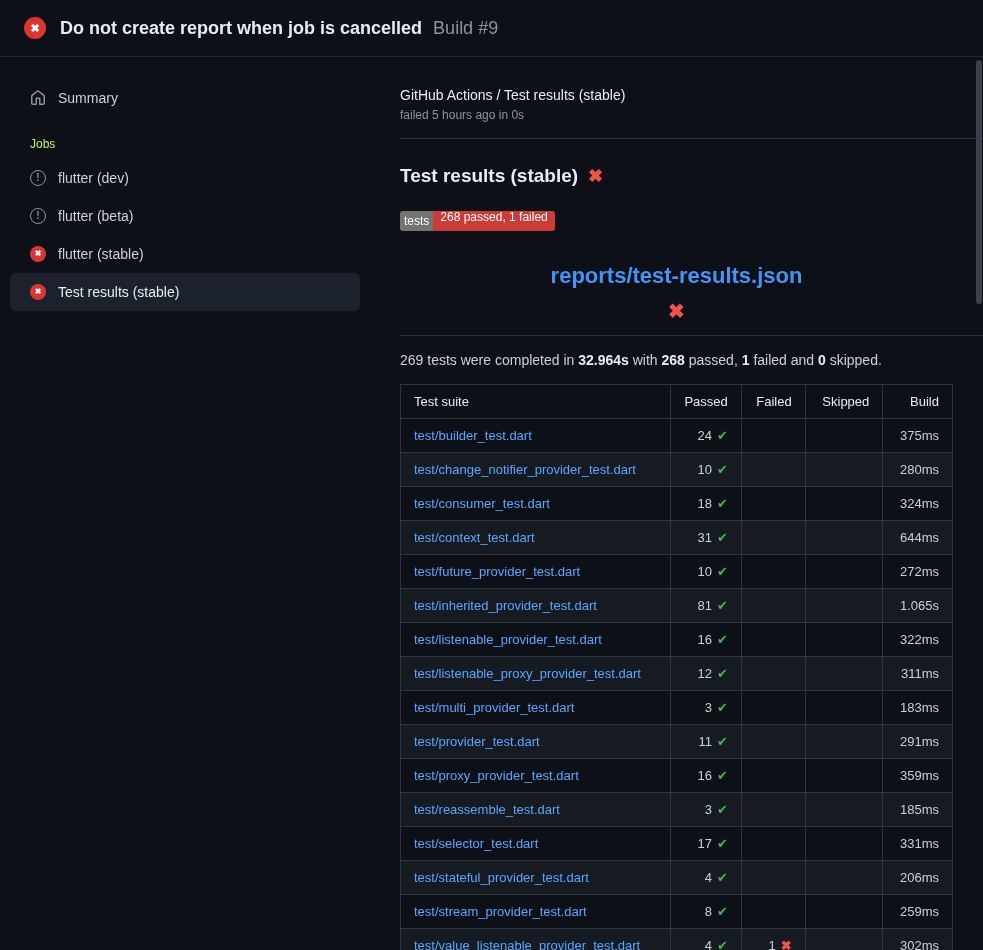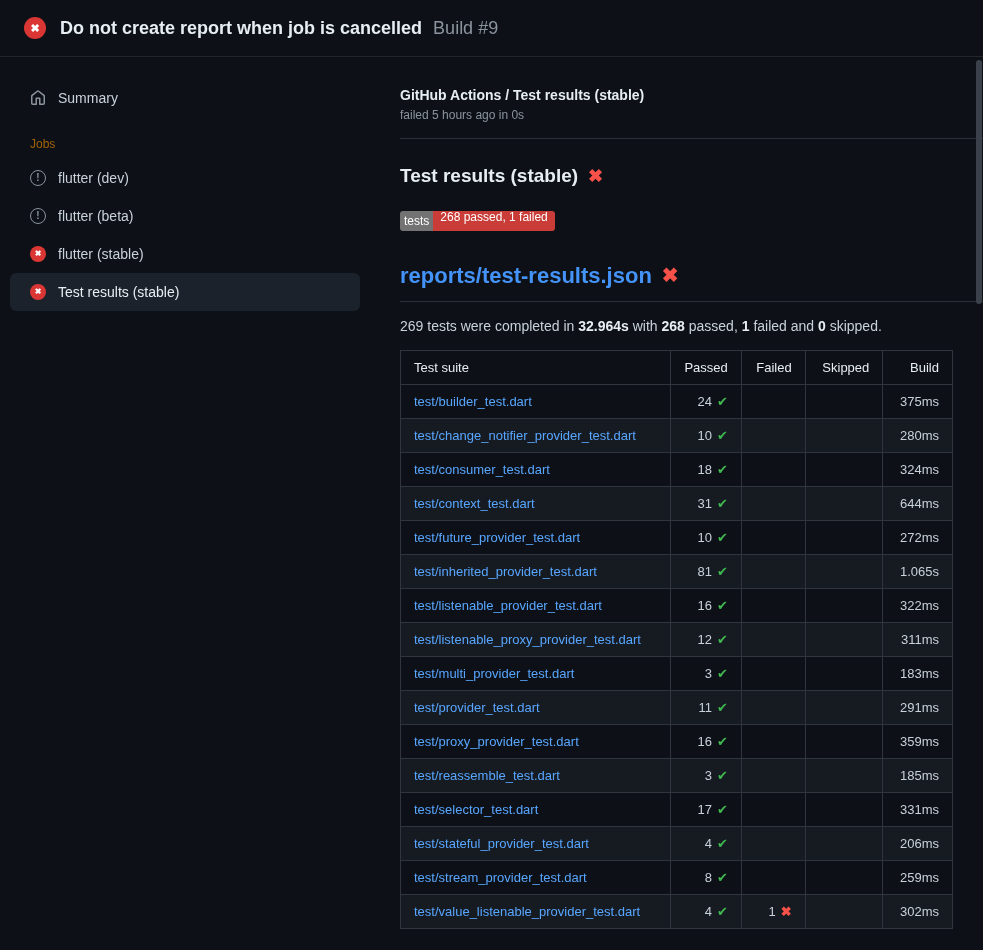--- a/index.html
+++ b/index.html
@@ -19,33 +19,33 @@
   .topbar-title { font-size:18px; white-space:nowrap; }
   .run-name { font-weight:700; color:#e6edf3; }
   .run-build { color:#8b949e; font-weight:400; margin-left:6px; }
   
   .content { display:flex; align-items:flex-start; }
   .sidebar { width:400px; flex:none; padding:22px 40px 0 10px; }
   .side-item { display:flex; align-items:center; gap:12px; padding:11px 20px; font-size:14px; color:#c9d1d9; border-radius:6px; cursor:pointer; }
   .side-item.selected { background:#1c222b; }
   .side-item.selected .job-label { color:#e6edf3; }
   .home-icon { flex:none; }
-  .jobs-label { color:#a16207; font-size:12px; padding:20px 20px 8px 20px; }
+  .jobs-label { color:#bef264; font-size:12px; padding:20px 20px 8px 20px; }
   main { flex:1; min-width:0; padding:30px 30px 0 0; }
   
-  .breadcrumb { font-size:14px; font-weight:700; color:#e6edf3; }
+  .breadcrumb { font-size:14px; font-weight:400; color:#e6edf3; }
   .meta { font-size:12px; color:#8b949e; margin-top:5px; }
   .rule { height:1px; background:#2a3038; margin:16px -30px 0 0; border:none; }
   .section-title { display:flex; align-items:center; gap:10px; margin:26px 0 0 0; font-size:19px; font-weight:700; color:#e6edf3; }
   .hx { color:#f85149; font-weight:700; }
   .section-title .hx { font-size:18px; }
   .badge { display:inline-flex; margin-top:24px; font-size:12px; border-radius:3px; overflow:hidden; line-height:1; }
   .badge-l { background:#737373; color:#fff; padding:4px 4px; }
   .badge-r { background:#c93c37; color:#fff; padding:0 7px; }
-  .report-title { display:flex; align-items:flex-start; gap:10px; margin:32px 0 0 0; font-size:22px; font-weight:600; }
+  .report-title { display:flex; align-items:center; gap:10px; margin:32px 0 0 0; font-size:22px; font-weight:600;flex-direction:column; }
   .report-title a { color:#4493f8; text-decoration:none; }
   .report-title .hx { font-size:20px; }
   .rule2 { margin-top:12px; }
   .summary-line { margin:16px 0 0 0; font-size:14px; color:#c9d1d9; }
   .summary-line .b { font-weight:700; color:#e6edf3; }
   
   table { border-collapse:collapse; margin-top:16px; font-size:13px; }
   th, td { border:1px solid #30363d; padding:8px 13px; white-space:nowrap; line-height:17px; }
   th { color:#e6edf3; font-weight:400; text-align:left; }
   .c0 { width:272px; text-align:left; }

